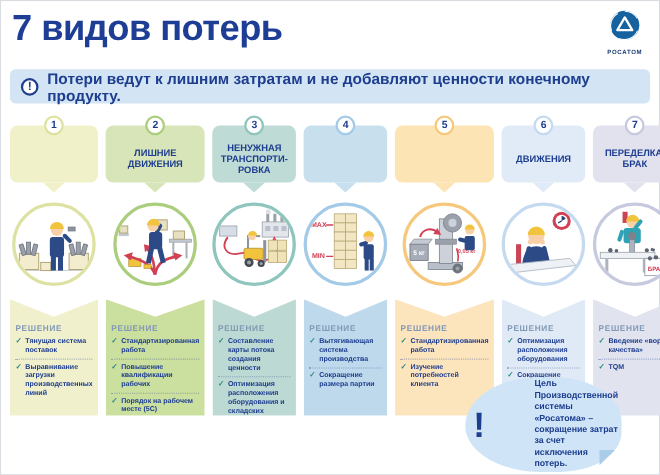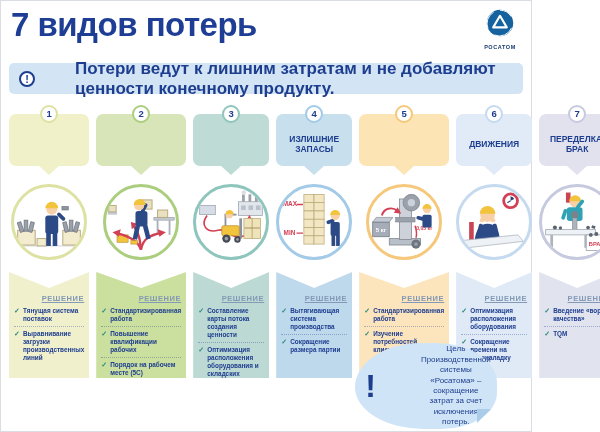--- a/index.html
+++ b/index.html
@@ -1,34 +1,34 @@
 <!DOCTYPE html>
 <html><head>
 <meta charset="utf-8">
 <style>
   * { box-sizing: border-box; margin: 0; padding: 0; }
   html,body { width:600px; height:432px; }
   body {
     font-family: "Liberation Sans", sans-serif;
     background:#fff; color:#1d3d8f; position:relative; overflow:hidden;
   }
-  .page { width:532px; height:432px; padding:4px 8px 0; border:1px solid #d9dde2; position:relative; }
+  .page { width:600px; height:432px; padding:4px 8px 0; border:1px solid #d9dde2; position:relative; }
 
   
   .hdr { display:flex; justify-content:space-between; align-items:flex-start; height:54px; }
   .title { font-size:33px; font-weight:bold; color:#1e3e96; letter-spacing:-0.5px; padding-left:2px; line-height:1.2; }
   .logo { width:46px; text-align:center; padding-top:2px; }
   .logo-text { font-size:5.5px; font-weight:bold; color:#16396f; letter-spacing:0.6px; margin-top:1px; }
 
   
   .banner { margin-top:4px; background:#d3e5f4; border-radius:5px; padding:6px 10px;
             display:flex; align-items:center; gap:8px; height:31px; }
   .banner-icon { flex:0 0 auto; width:16px; height:16px; border-radius:50%; border:2px solid #1d3d8f;
                  background:#fff; color:#1d3d8f; font-weight:bold; font-size:11px; line-height:12px; text-align:center; }
-  .banner-text { font-size:17px; font-weight:bold; color:#1d3d8f;margin-left:32px; }
+  .banner-text { font-size:14px; font-weight:bold; color:#1d3d8f; }
 
   
   .cols { display:grid; grid-template-columns:repeat(7,1fr); gap:7px; margin-top:12px; }
   .column { position:relative; }
 
   .tag { position:relative; background:var(--tag,#eee); border-radius:7px; height:52px; margin-top:8px;
          display:flex; align-items:center; justify-content:center; text-align:center; padding:12px 2px 4px; }
   .tag::after { content:""; position:absolute; left:50%; bottom:-9px; transform:translateX(-50%);
                 border-left:10px solid transparent; border-right:10px solid transparent;
                 border-top:9px solid var(--tag,#eee); }
@@ -36,35 +36,35 @@
              width:18px; height:18px; border-radius:50%; background:#fff; border:2px solid var(--accent,#ccc);
              color:#1d3d8f; font-size:9.5px; font-weight:bold; line-height:14px; text-align:center; }
   .tag-title { font-size:8.5px; font-weight:bold; color:#1d3d8f; line-height:1.18; }
 
   .ill { width:76px; height:76px; margin:18px auto 0; border-radius:50%; border:3px solid var(--accent,#ccc);
          background:#fff; overflow:hidden; }
   .ill svg { display:block; width:70px; height:70px; }
 
   .card { margin-top:12px; height:106px; background:var(--card,#eee); padding:22px 5px 6px;
           clip-path:polygon(0 0, 50% 16px, 100% 0, 100% 100%, 0 100%); }
-  .card-label { text-align:right; color:#8399b5; font-weight:bold; font-size:7.5px; letter-spacing:0.6px; margin-bottom:4px;text-decoration:underline; }
+  .card-label { text-align:left; color:#8399b5; font-weight:bold; font-size:7.5px; letter-spacing:0.6px; margin-bottom:4px; }
   .card ul { list-style:none; }
   .card li { position:relative; padding:0 0 3px 9px; margin-bottom:3px; font-size:6.4px; font-weight:bold;
              color:#1d3d8f; line-height:1.25; border-bottom:1px dotted rgba(29,61,143,0.35); }
   .card li:last-child { border-bottom:none; }
   .card li::before { content:"✓"; position:absolute; left:0; top:0; color:#2e8b7f; font-size:7px; }
 
   
   .bubble { position:absolute; right:34px; bottom:2px; width:142px; height:86px; background:#cfe4f6;
             border-radius:50% 46% 42% 52% / 55% 50% 45% 52%;
             display:flex; align-items:center; justify-content:center; gap:5px; padding:6px 10px 6px 14px; z-index:5; }
   .bubble::after { content:""; position:absolute; right:6px; bottom:6px;
                    border-top:14px solid #a9cde9; border-right:14px solid transparent; }
   .bubble-excl { font-size:32px; font-weight:bold; color:#1d3d8f; line-height:1; }
-  .bubble-text { font-size:8px; font-weight:normal; color:#1d3d8f; text-align:center; line-height:1.3; width:106px;margin-left:40px; }
+  .bubble-text { font-size:8px; font-weight:bold; color:#1d3d8f; line-height:1.3; width:106px;margin-left:40px; }
 
   .red { fill:#d24054; } .redline { stroke:#d24054; fill:none; }
   text.svgsmall { font-family:"Liberation Sans",sans-serif; font-weight:bold; }
 </style>
 </head>
 <body>
 
 <div class="page">
 
   <div class="hdr">
@@ -124,20 +124,21 @@
         <ul>
           <li>Тянущая система поставок</li>
           <li>Выравнивание загрузки производственных линий</li>
         </ul>
       </div>
     </div>
 
     <div class="column" style="--tag: #d7e5b8; --accent: #abce7e; --card: #cbdf9f;">
       <div class="tag">
         <div class="tag-num">2</div>
+        <div class="tag-title">ЛИШНИЕ ДВИЖЕНИЯ</div>
       </div>
       <div class="ill">
         <svg viewBox="0 0 76 76">
           <rect x="52" y="33" width="22" height="3" fill="#c2c9d2" stroke="#8d939d" stroke-width="0.6"></rect>
           <rect x="55" y="36" width="2" height="16" fill="#aab1ba"></rect>
           <rect x="68" y="36" width="2" height="16" fill="#aab1ba"></rect>
           <rect x="56" y="25" width="11" height="8" fill="#e9e0c2" stroke="#b3a678"></rect>
           <rect x="2" y="27" width="10" height="3" fill="#c2c9d2"></rect>
           <rect x="3" y="20" width="8" height="7" fill="#e9e0c2" stroke="#b3a678"></rect>
           <rect x="12" y="52" width="12" height="8" fill="#f2c33c" stroke="#b78d2a" stroke-width="0.7"></rect>
@@ -163,20 +164,21 @@
           <li>Стандартизированная работа</li>
           <li>Повышение квалификации рабочих</li>
           <li>Порядок на рабочем месте (5С)</li>
         </ul>
       </div>
     </div>
 
     <div class="column" style="--tag: #bedbd5; --accent: #8ec5bc; --card: #bdd9d3;">
       <div class="tag">
         <div class="tag-num">3</div>
+        <div class="tag-title">НЕНУЖНАЯ ТРАНСПОРТИ-РОВКА</div>
       </div>
       <div class="ill">
         <svg viewBox="0 0 76 76">
           <rect x="46" y="16" width="26" height="15" fill="#e3e7ec" stroke="#99a2ad" stroke-width="0.8"></rect>
           <rect x="50" y="8" width="3" height="8" fill="#9aa1ab"></rect>
           <rect x="57" y="8" width="3" height="8" fill="#9aa1ab"></rect>
           <rect x="64" y="8" width="3" height="8" fill="#9aa1ab"></rect>
           <circle cx="52" cy="6" r="2.5" fill="#dcdfe4"></circle>
             <circle cx="60" cy="5" r="2.5" fill="#dcdfe4"></circle>
             <circle cx="66" cy="6" r="2" fill="#dcdfe4"></circle>
@@ -209,21 +211,20 @@
         <ul>
           <li>Составление карты потока создания ценности</li>
           <li>Оптимизация расположения оборудования и складских помещений</li>
         </ul>
       </div>
     </div>
 
     <div class="column" style="--tag: #c8dfee; --accent: #a3cae7; --card: #bfd9ec;">
       <div class="tag">
         <div class="tag-num">4</div>
-        <div class="tag-title">ИЗЛИШНИЕ ЗАПАСЫ</div>
       </div>
       <div class="ill">
         <svg viewBox="0 0 76 76">
           <g fill="#f2e7c2" stroke="#b9a97b" stroke-width="0.8">
             <rect x="27" y="8" width="11" height="9"></rect>
               <rect x="38" y="8" width="11" height="9"></rect>
             <rect x="27" y="17" width="11" height="9"></rect>
               <rect x="38" y="17" width="11" height="9"></rect>
             <rect x="27" y="26" width="11" height="9"></rect>
               <rect x="38" y="26" width="11" height="9"></rect>

